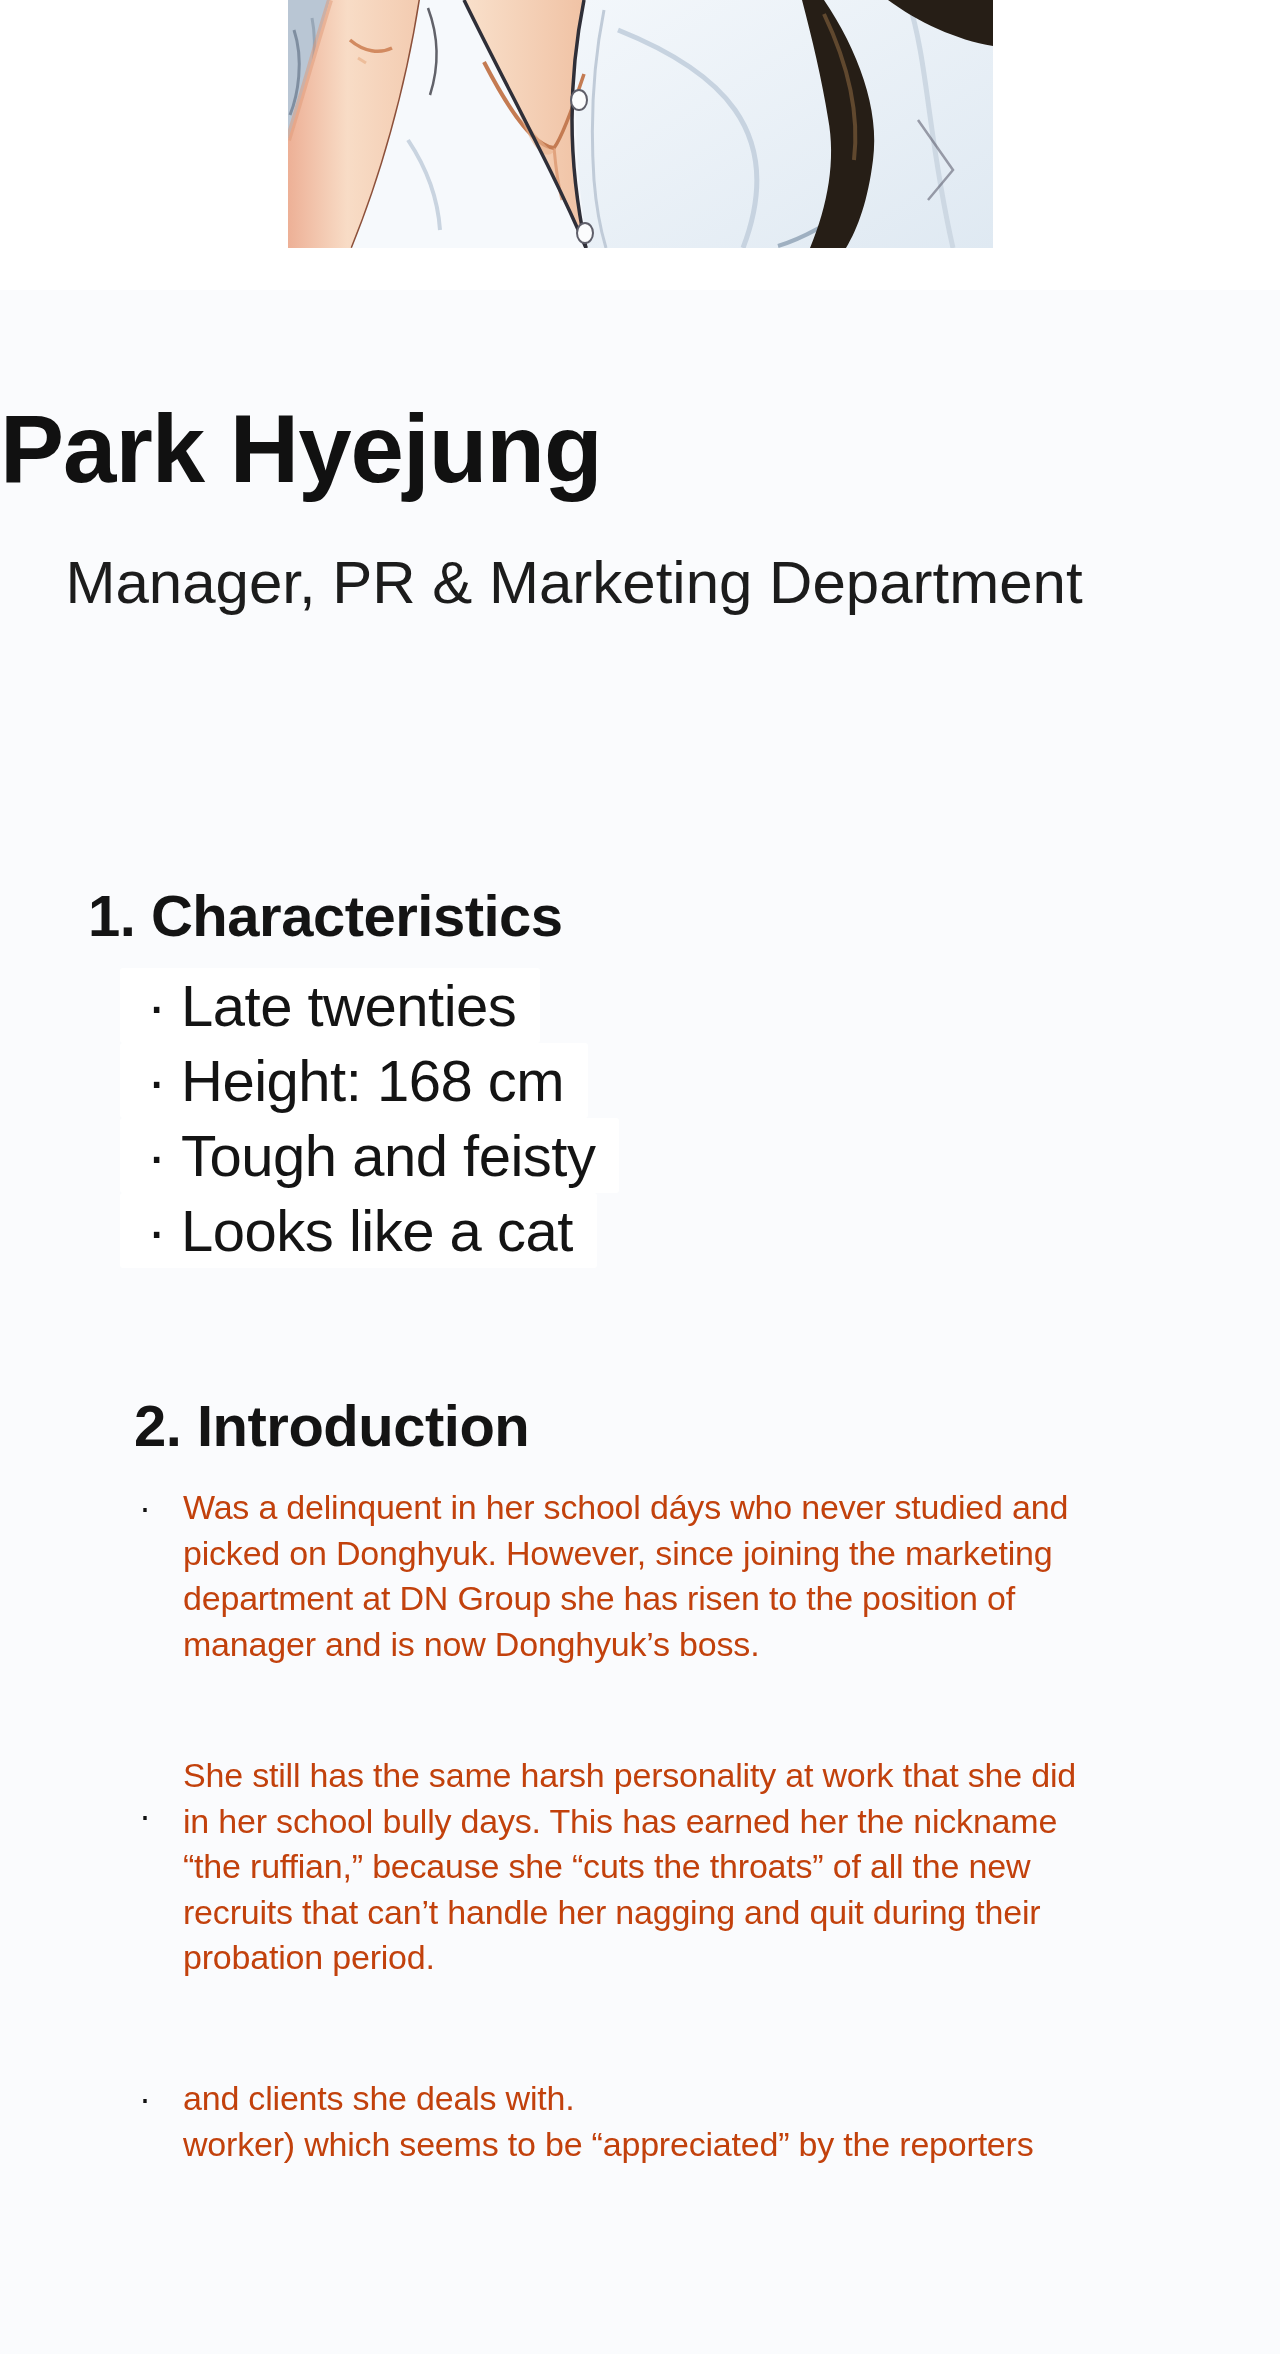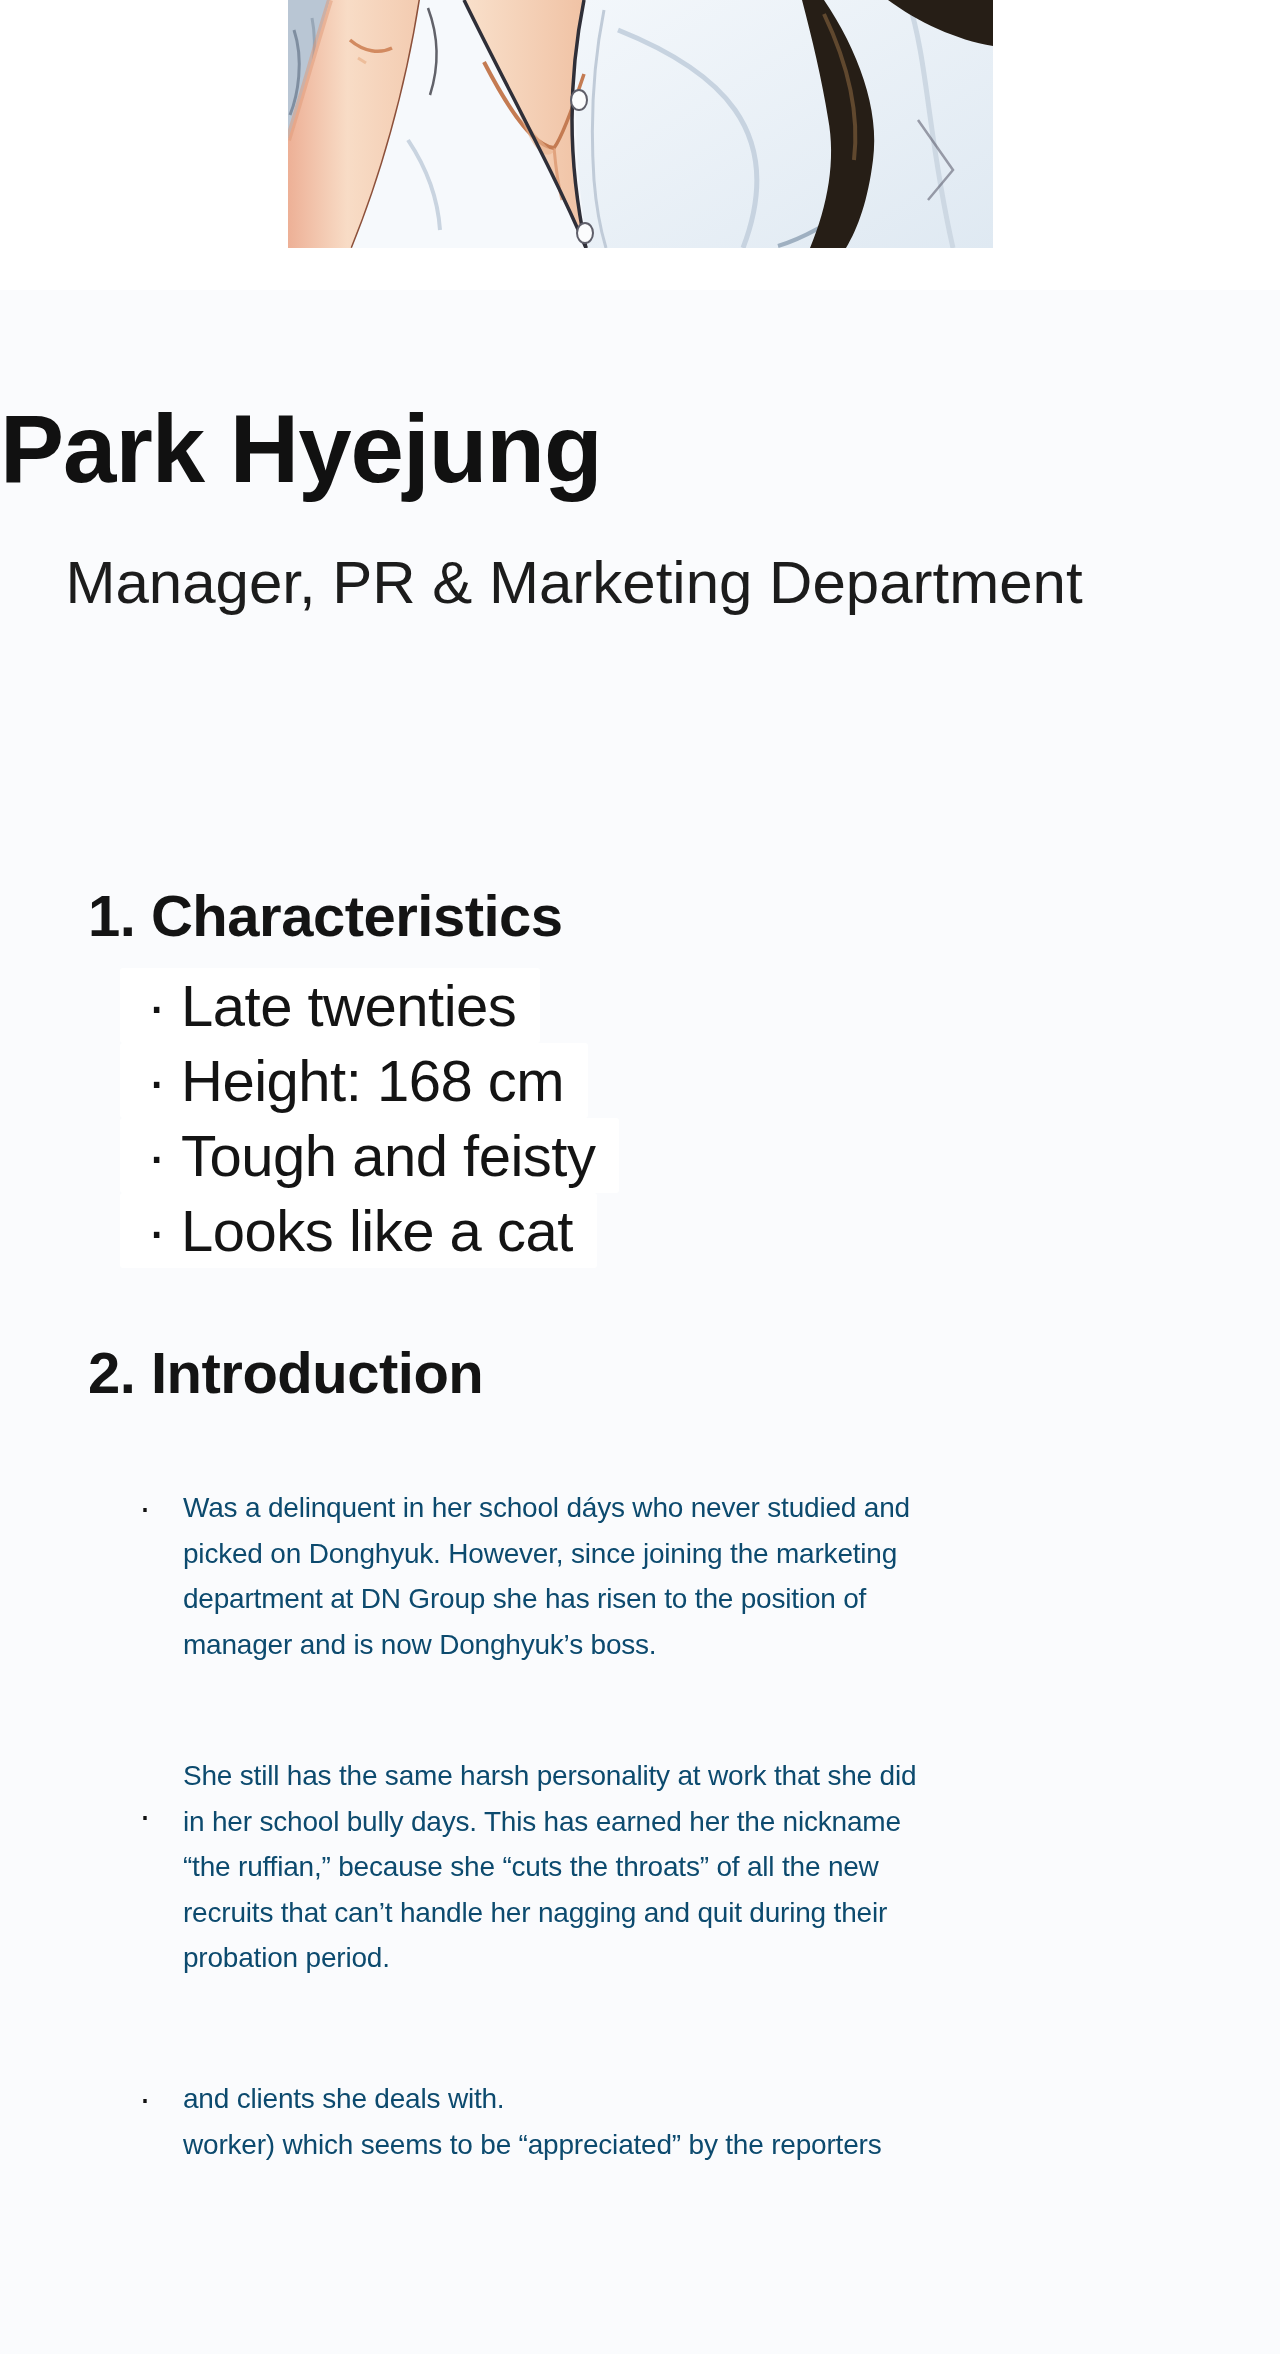--- a/index.html
+++ b/index.html
@@ -29,21 +29,21 @@
     position:absolute;left:0;top:547px;width:1148px;
     text-align:center;
     font-size:60px;font-weight:400;line-height:1.2;color:#1c1c1c;
   }
   .section-heading{
     position:absolute;left:88px;
     font-size:58px;font-weight:600;line-height:1.2;color:#141414;
     letter-spacing:-0.5px;
   }
   #heading-characteristics{top:833px;}
-  #heading-introduction{top:1290px;}
+  #heading-introduction{top:1343px;margin-left:46px;}
   .char-list{position:absolute;left:120px;top:968px;}
   .char-row{
     display:flex;align-items:center;height:75px;width:fit-content;
     background:#ffffff;border-radius:3px;
     padding:0 24px 0 27px;
   }
   .char-dot{
     width:34px;flex:0 0 34px;
     font-size:58px;line-height:1;color:#111111;
   }
@@ -55,21 +55,21 @@
   #p1{top:1485px;}
   #p2{top:1753px;}
   #p3{top:2076px;}
   .para-dot{
     width:48px;flex:0 0 48px;
     font-size:36px;line-height:45.5px;color:#111111;
     padding-left:4px;box-sizing:border-box;
   }
   #p2 .para-dot{transform:translateY(40px);}
   .para-text{
-    font-size:28px;font-weight:400;line-height:45.5px;color:#0c4a6e;
+    font-size:34px;font-weight:400;line-height:45.5px;color:#c2410c;
     white-space:pre-line;max-width:1120px;letter-spacing:-0.2px;
   }
   .para-text.rich{white-space:normal;}
   .pline{line-height:45.5px;}
   .pline span{white-space:pre;}
   .b{font-weight:700;}
 </style>
 </head>
 <body>
 

